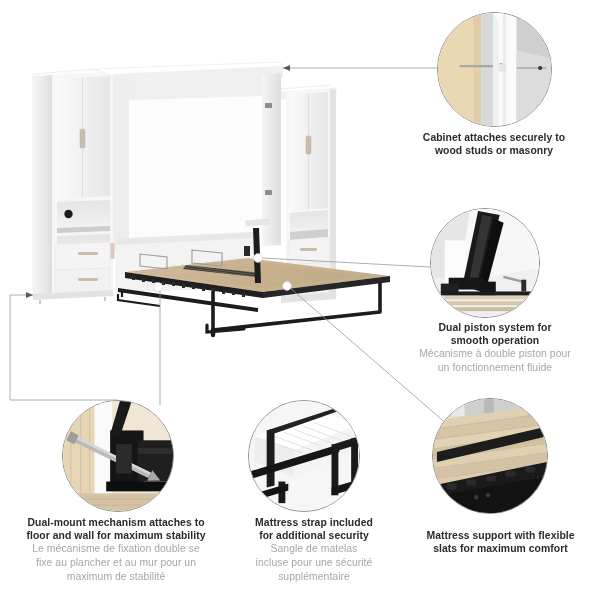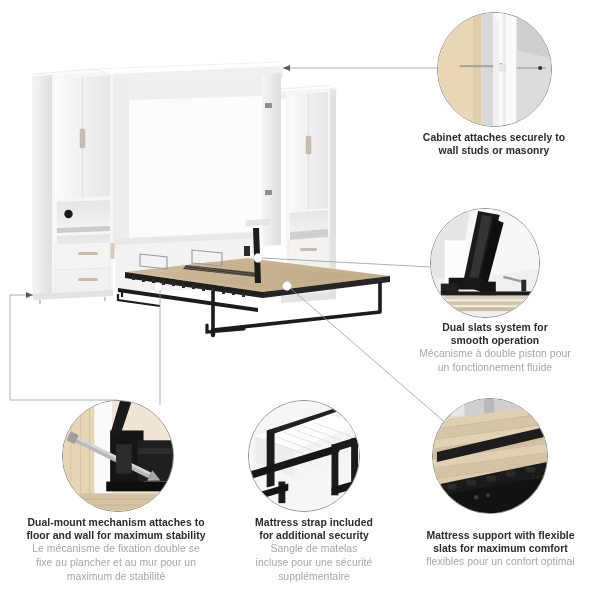--- a/index.html
+++ b/index.html
@@ -285,21 +285,21 @@
       <rect x="22" y="53" width="44" height="2.2" fill="#a6a6a6"></rect>
       <circle cx="64" cy="54" r="2.6" fill="#232323"></circle>
       <rect x="80" y="55" width="30" height="1.8" fill="#b3b3b3"></rect>
       <circle cx="104" cy="56" r="2.1" fill="#333333"></circle>
       <rect x="60" y="52" width="9" height="7" rx="1" fill="#e8e8e8" stroke="#cfcfcf" stroke-width="0.4"></rect>
       <path d="M 56 0 L 62 10 L 62 115 L 56 115 Z" fill="#f0f0f0"></path>
     </svg>
   </div>
   <div class="callout-text" style="left:388px; top:131px; width:212px;">
     <p class="callout-en">Cabinet attaches securely to</p>
-    <p class="callout-en">wall studs or masonry</p>
+    <p class="callout-en">wood studs or masonry</p>
   </div>
 
   <div class="inset" style="left:430px; top:208px; width:110px; height:110px;">
     <svg class="photo" viewBox="0 0 110 110" xmlns="http://www.w3.org/2000/svg">
       <rect width="110" height="110" fill="#f0f0f0"></rect>
       <polygon points="0,0 40,0 28,70 0,70" fill="#e6e6e6"></polygon>
       <polygon points="40,0 110,0 110,60 30,74" fill="#f7f7f7"></polygon>
       <rect x="14" y="32" width="22" height="44" fill="#fcfcfc"></rect>
 
       <polygon points="48,2 70,6 50,84 32,78" fill="#1a1a1a"></polygon>
@@ -315,21 +315,21 @@
         <rect x="14" y="94" width="86" height="4" fill="#d6c6a8"></rect>
         <rect x="14" y="100" width="86" height="4" fill="#cdbc9c"></rect>
       </g>
       <rect x="10" y="84" width="92" height="4" fill="#1c1c1c"></rect>
 
       <rect x="74" y="68" width="22" height="2.4" fill="#9b9b9b" transform="rotate(14 74 68)"></rect>
       <rect x="92" y="72" width="5" height="12" fill="#2a2a2a"></rect>
     </svg>
   </div>
   <div class="callout-text" style="left:392px; top:321px; width:206px;">
-    <p class="callout-en">Dual slats system for</p>
+    <p class="callout-en">Dual piston system for</p>
     <p class="callout-en">smooth operation</p>
     <p class="callout-fr">Mécanisme à double piston pour</p>
     <p class="callout-fr">un fonctionnement fluide</p>
   </div>
 
   <div class="inset" style="left:62px; top:400px; width:112px; height:112px;">
     <svg class="photo" viewBox="0 0 112 112" xmlns="http://www.w3.org/2000/svg">
       <rect width="112" height="112" fill="#efe6d6"></rect>
 
       <rect x="0" y="0" width="34" height="96" fill="#e6d6b6"></rect>
@@ -453,16 +453,15 @@
         <rect x="74" y="73" width="10" height="6" rx="2"></rect>
         <rect x="94" y="69" width="10" height="6" rx="2"></rect>
       </g>
       <circle cx="44" cy="100" r="2.2" fill="#3c3c3c"></circle>
       <circle cx="56" cy="98" r="2.2" fill="#3c3c3c"></circle>
     </svg>
   </div>
   <div class="callout-text" style="left:401px; top:516px; width:199px;margin-top:13px;">
     <p class="callout-en">Mattress support with flexible</p>
     <p class="callout-en">slats for maximum comfort</p>
-    <p class="callout-fr">flexibles pour un confort optimal</p>
   </div>
 
 </div>
 
 </body></html>

